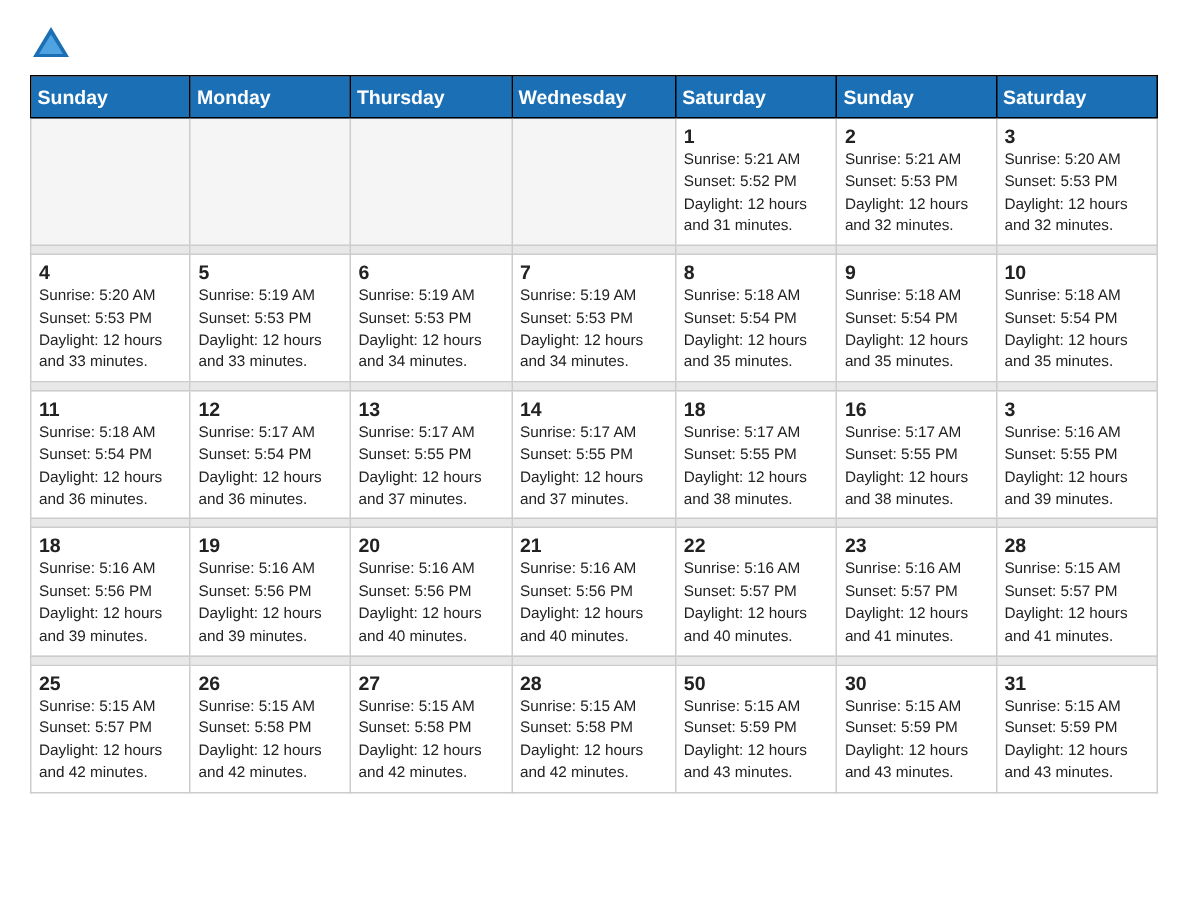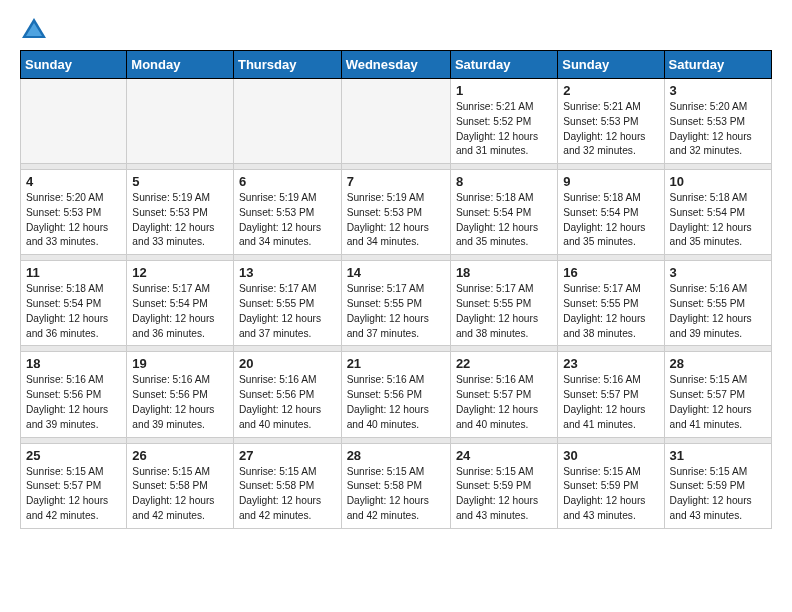--- a/index.html
+++ b/index.html
@@ -377,21 +377,21 @@
 and 42 minutes.</div>
           </td>
           <td>
             <span class="day-number">28</span>
             <div class="day-info" style="white-space: pre-line;">Sunrise: 5:15 AM
 Sunset: 5:58 PM
 Daylight: 12 hours
 and 42 minutes.</div>
           </td>
           <td>
-            <span class="day-number">24</span>
+            <span class="day-number">50</span>
             <div class="day-info" style="white-space: pre-line;">Sunrise: 5:15 AM
 Sunset: 5:59 PM
 Daylight: 12 hours
 and 43 minutes.</div>
           </td>
           <td>
             <span class="day-number">30</span>
             <div class="day-info" style="white-space: pre-line;">Sunrise: 5:15 AM
 Sunset: 5:59 PM
 Daylight: 12 hours

